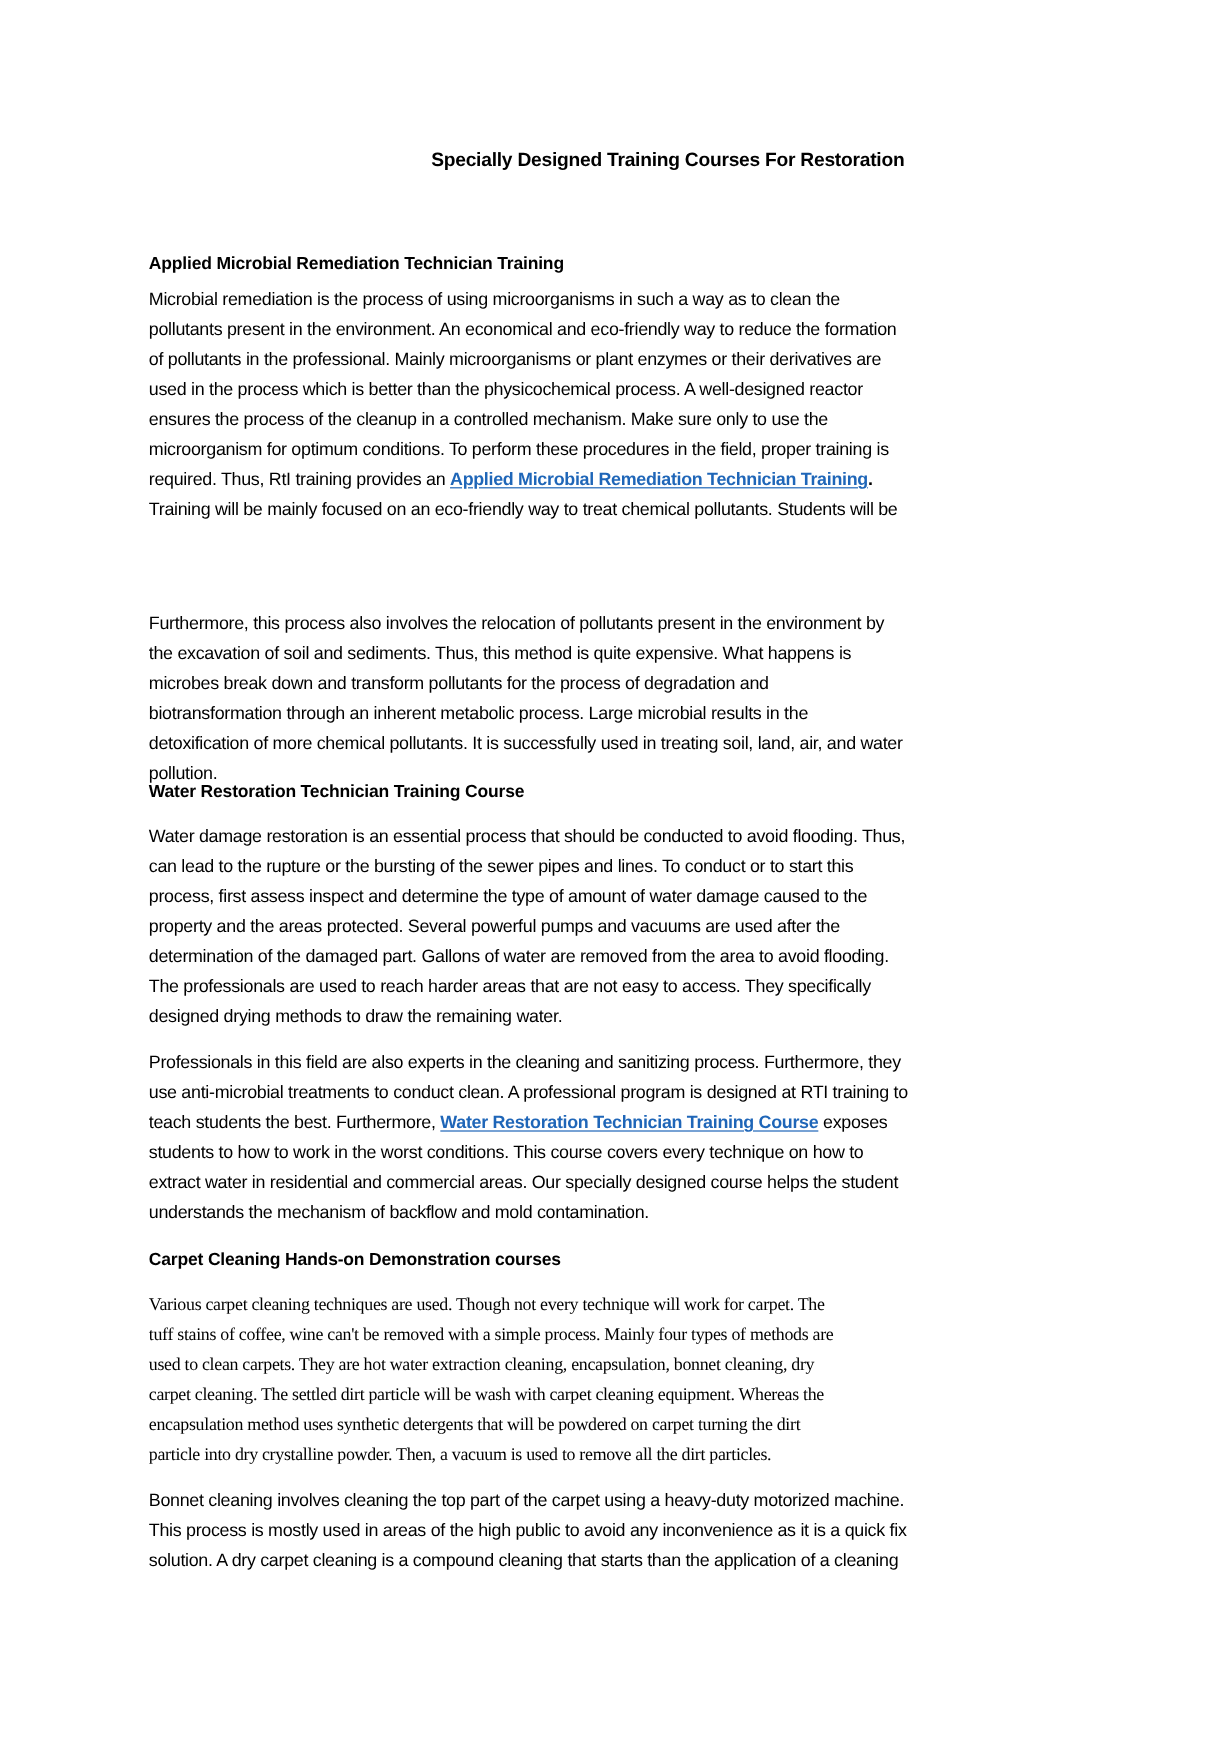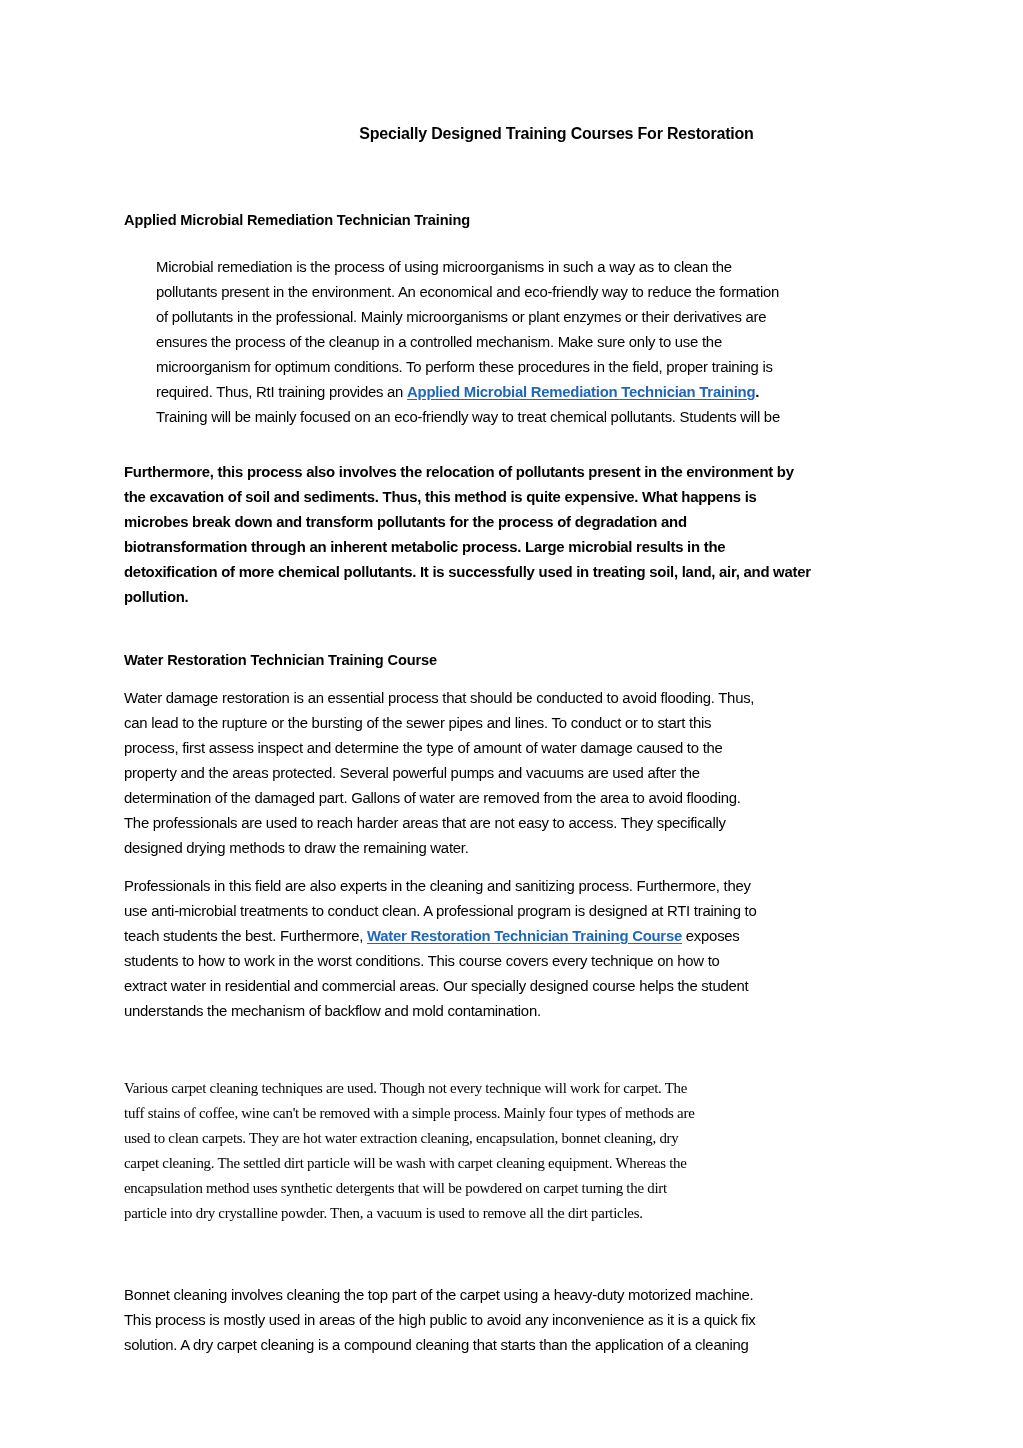--- a/index.html
+++ b/index.html
@@ -22,31 +22,32 @@
 </style>
 </head>
 <body>
 
 <div class="page">
 
   <div class="title">Specially Designed Training Courses For Restoration</div>
 
   <div class="block heading" style="top:208px;">Applied Microbial Remediation Technician Training</div>
 
-  <div class="block para" style="top:255px;margin-left:32px;">
+  <div class="block para" style="top:238px;">
     <span class="line">Microbial remediation is the process of using microorganisms in such a way as to clean the</span>
     <span class="line">pollutants present in the environment. An economical and eco-friendly way to reduce the formation</span>
     <span class="line">of pollutants in the professional. Mainly microorganisms or plant enzymes or their derivatives are</span>
+    <span class="line">used in the process which is better than the physicochemical process. A well-designed reactor</span>
     <span class="line">ensures the process of the cleanup in a controlled mechanism. Make sure only to use the</span>
     <span class="line">microorganism for optimum conditions. To perform these procedures in the field, proper training is</span>
     <span class="line"><span>required. Thus, RtI training provides an </span><a class="link">Applied Microbial Remediation Technician Training</a><span class="bold">.</span></span>
     <span class="line">Training will be mainly focused on an eco-friendly way to treat chemical pollutants. Students will be</span>
   </div>
 
-  <div class="block para" style="top:460px;font-weight:bold;">
+  <div class="block para" style="top:508px;">
     <span class="line">Furthermore, this process also involves the relocation of pollutants present in the environment by</span>
     <span class="line">the excavation of soil and sediments. Thus, this method is quite expensive. What happens is</span>
     <span class="line">microbes break down and transform pollutants for the process of degradation and</span>
     <span class="line">biotransformation through an inherent metabolic process. Large microbial results in the</span>
     <span class="line">detoxification of more chemical pollutants. It is successfully used in treating soil, land, air, and water</span>
     <span class="line">pollution.</span>
   </div>
 
   <div class="block heading" style="top:648px;">Water Restoration Technician Training Course</div>
 
@@ -62,29 +63,30 @@
   <div class="block para" style="top:686px;">
     <span class="line">Water damage restoration is an essential process that should be conducted to avoid flooding. Thus,</span>
     <span class="line">can lead to the rupture or the bursting of the sewer pipes and lines. To conduct or to start this</span>
     <span class="line">process, first assess inspect and determine the type of amount of water damage caused to the</span>
     <span class="line">property and the areas protected. Several powerful pumps and vacuums are used after the</span>
     <span class="line">determination of the damaged part. Gallons of water are removed from the area to avoid flooding.</span>
     <span class="line">The professionals are used to reach harder areas that are not easy to access. They specifically</span>
     <span class="line">designed drying methods to draw the remaining water.</span>
   </div>
 
+  <div class="block heading" style="top:1038px;">Carpet Cleaning Hands-on Demonstration courses</div>
 
   <div class="block para" style="top:1076px;font-family:Liberation Serif, serif;">
     <span class="line">Various carpet cleaning techniques are used. Though not every technique will work for carpet. The</span>
     <span class="line">tuff stains of coffee, wine can't be removed with a simple process. Mainly four types of methods are</span>
     <span class="line">used to clean carpets. They are hot water extraction cleaning, encapsulation, bonnet cleaning, dry</span>
     <span class="line">carpet cleaning. The settled dirt particle will be wash with carpet cleaning equipment. Whereas the</span>
     <span class="line">encapsulation method uses synthetic detergents that will be powdered on carpet turning the dirt</span>
     <span class="line">particle into dry crystalline powder. Then, a vacuum is used to remove all the dirt particles.</span>
   </div>
 
-  <div class="block para" style="top:1239px;margin-top:44px;">
+  <div class="block para" style="top:1239px;">
     <span class="line">Bonnet cleaning involves cleaning the top part of the carpet using a heavy-duty motorized machine.</span>
     <span class="line">This process is mostly used in areas of the high public to avoid any inconvenience as it is a quick fix</span>
     <span class="line">solution. A dry carpet cleaning is a compound cleaning that starts than the application of a cleaning</span>
   </div>
 
 </div>
 
 </body></html>

